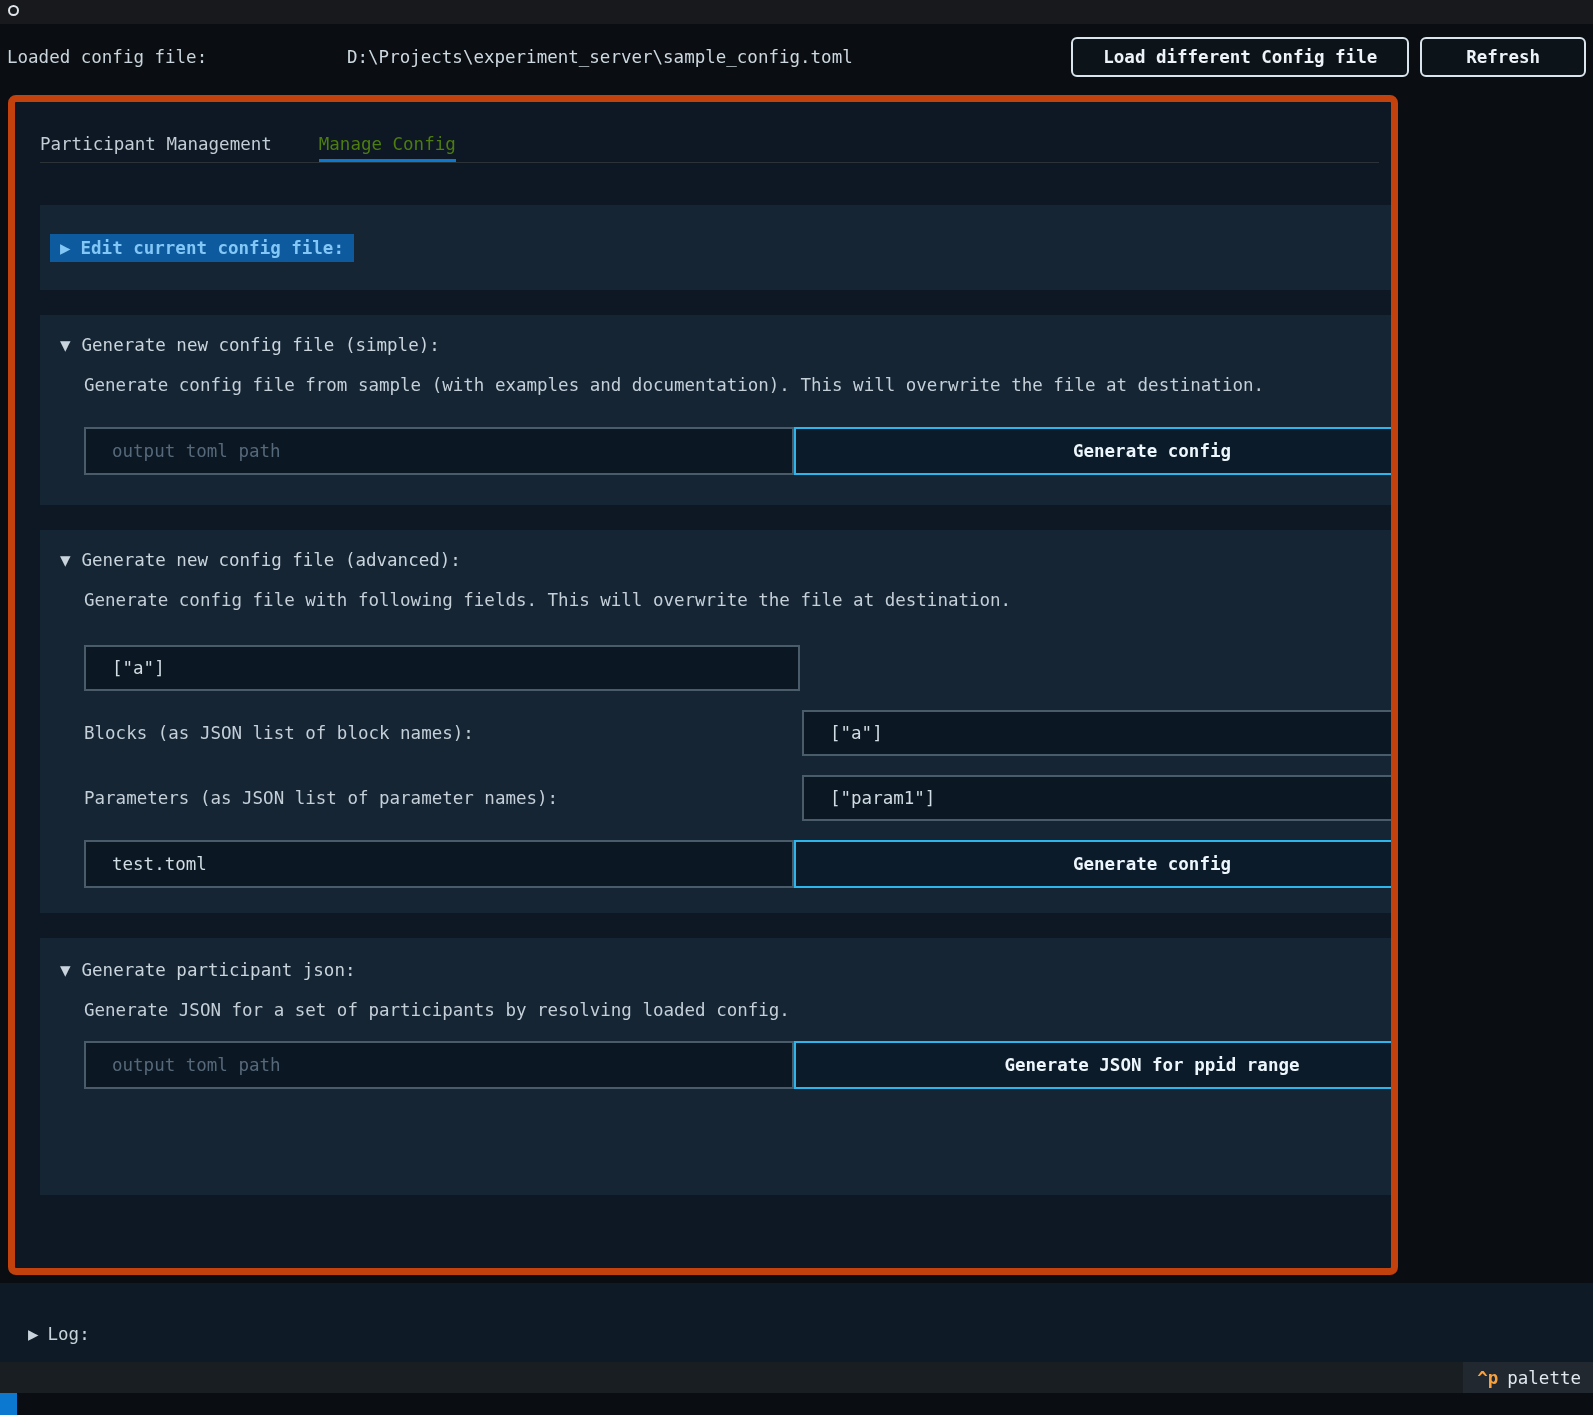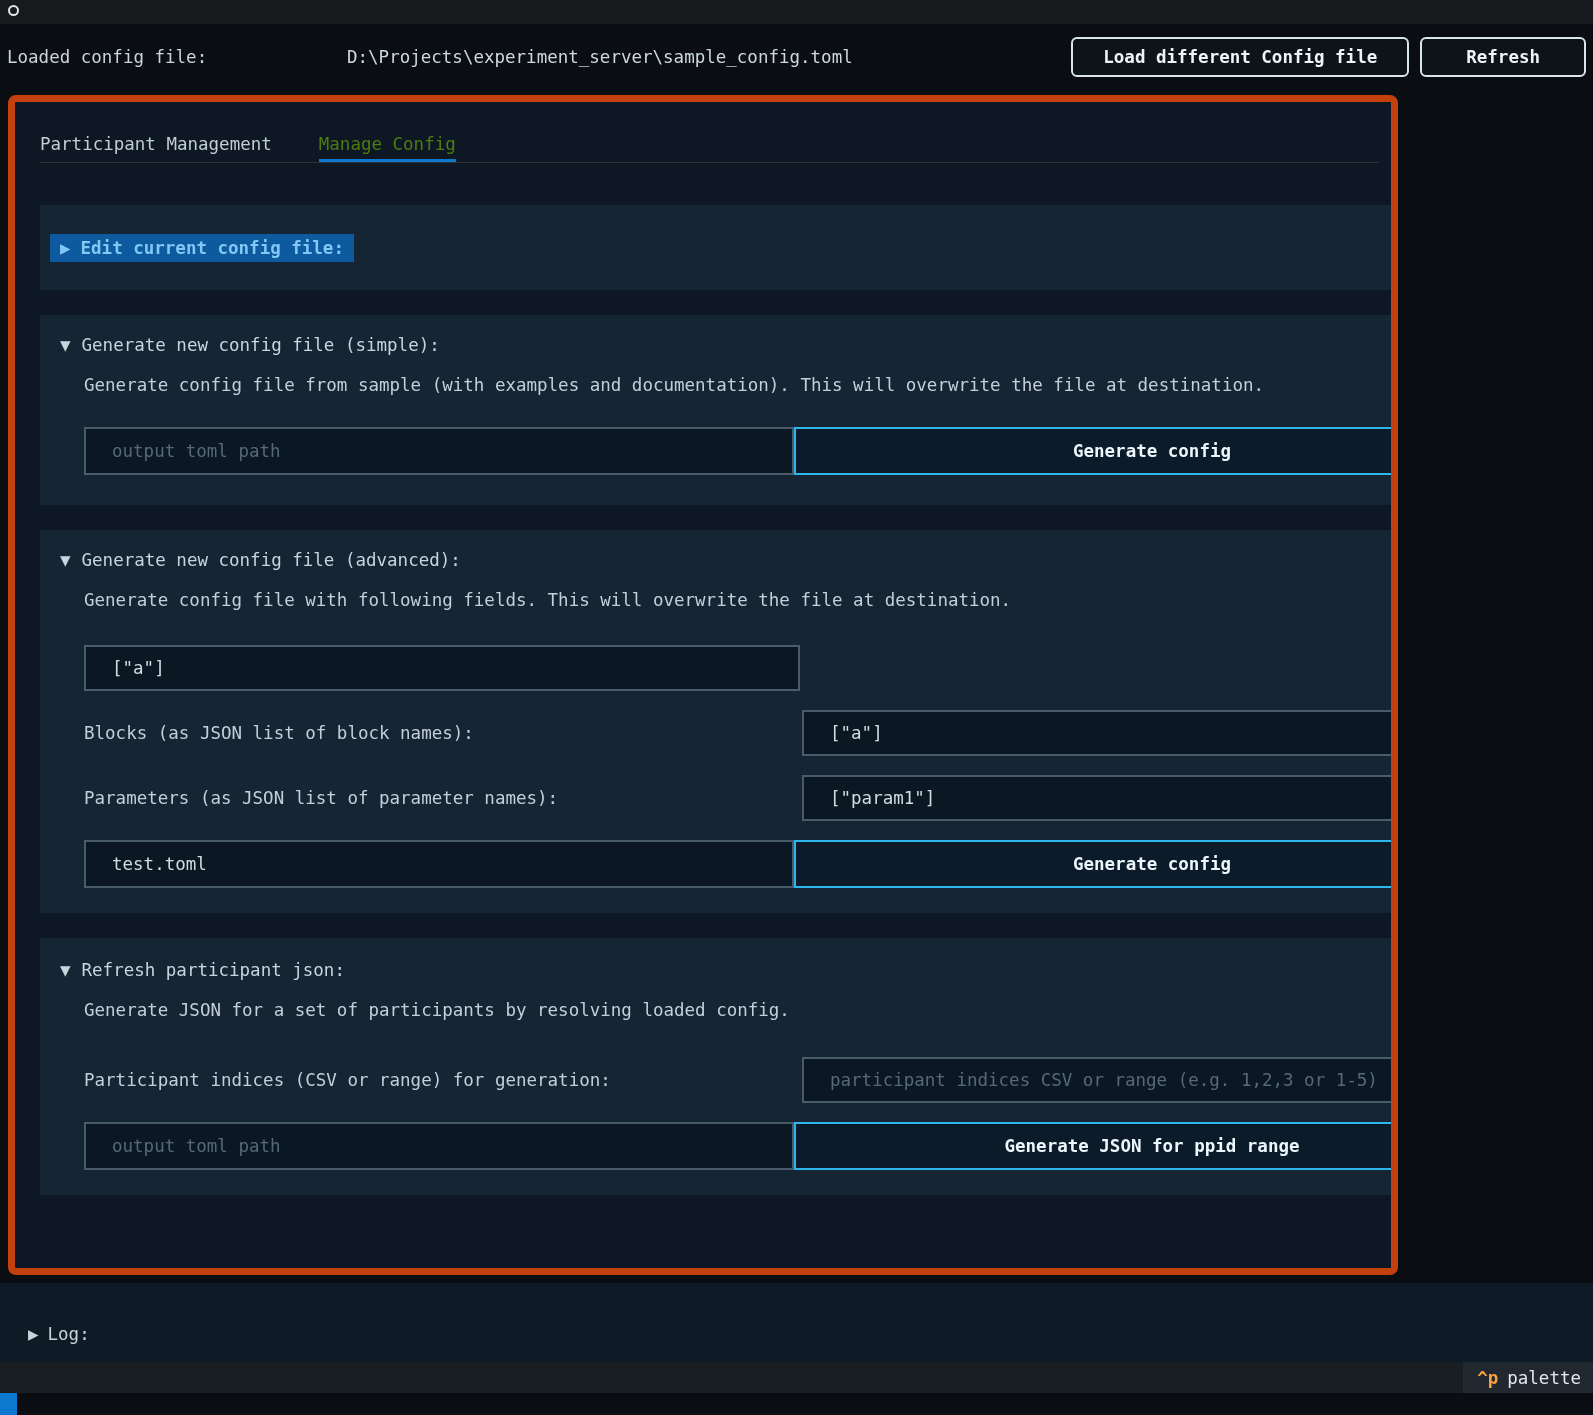--- a/index.html
+++ b/index.html
@@ -158,28 +158,24 @@
 
         <div class="io-row">
           <input class="tinput io-input" value="test.toml" style="">
           <button class="cyan-btn io-btn">Generate config</button>
         </div>
       </div>
 
       <div class="section sec-participant">
         <div class="sec-title">
           <span>▼</span>
-          <span>Refresh participant json:</span>
+          <span>Generate participant json:</span>
         </div>
         <div class="sec-desc">Generate JSON for a set of participants by resolving loaded config.</div>
 
-        <div class="field-row first">
-          <span class="field-label">Participant indices (CSV or range) for generation:</span>
-          <input class="tinput field-input" placeholder="participant indices CSV or range (e.g. 1,2,3 or 1-5)" style="">
-        </div>
 
         <div class="io-row">
           <input class="tinput io-input" placeholder="output toml path" style="">
           <button class="cyan-btn io-btn">Generate JSON for ppid range</button>
         </div>
       </div>
 
     </div>
   </div>
 

